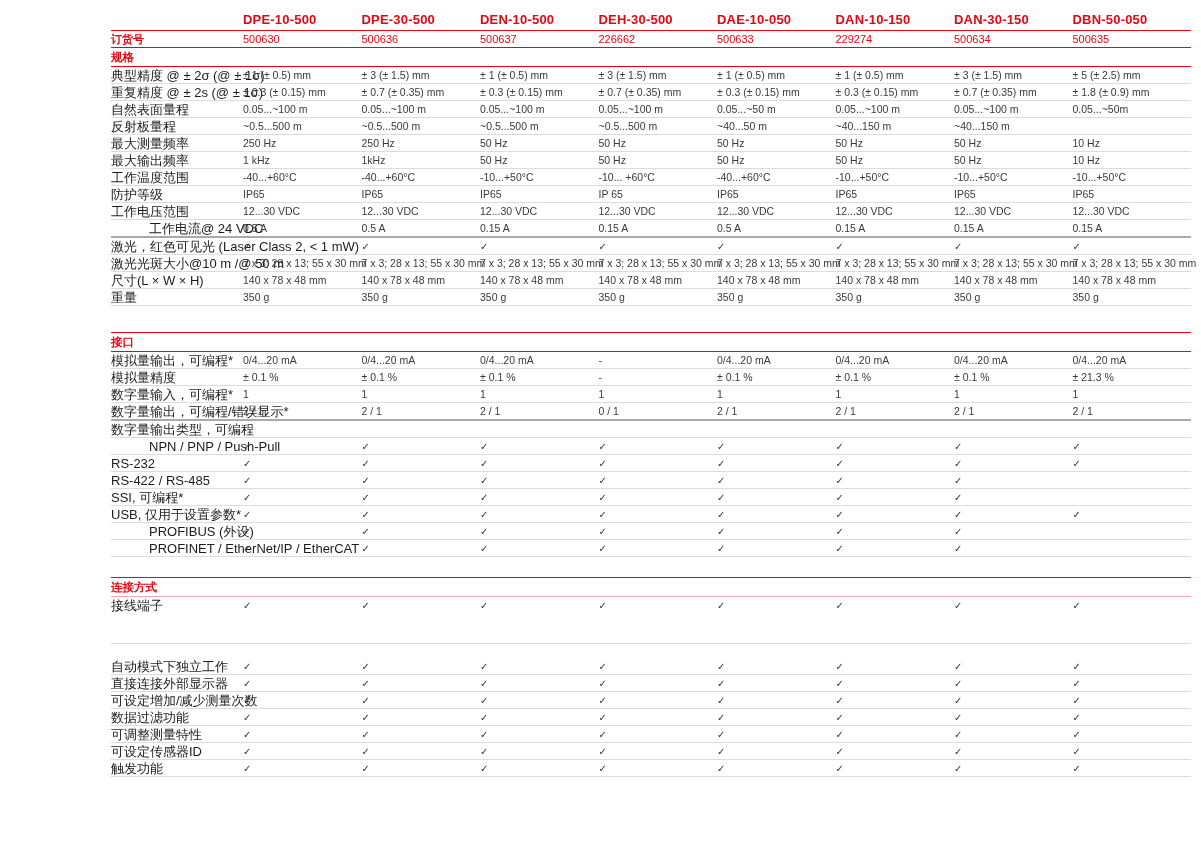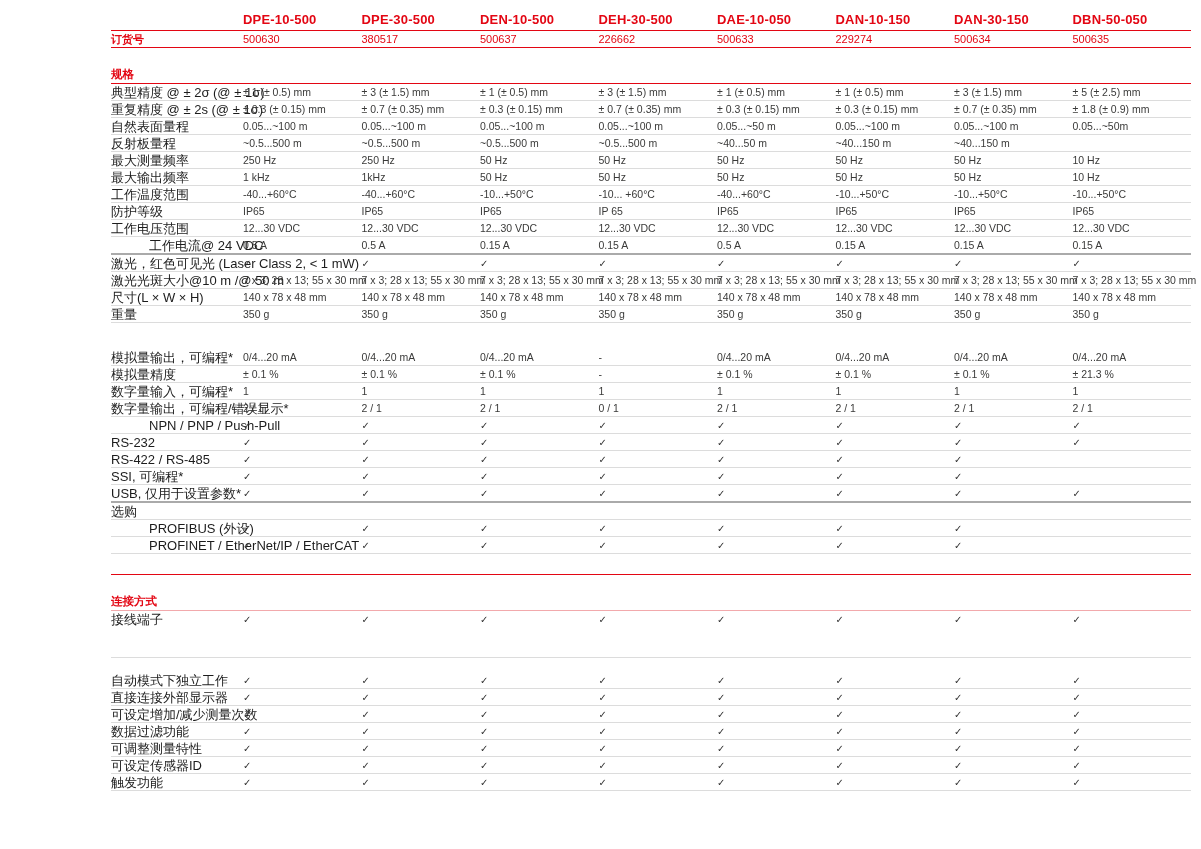--- a/index.html
+++ b/index.html
@@ -28,21 +28,21 @@
     border-top:1.5px solid var(--accent);
     height:16px; line-height:16px;
   }
   .order-label { font-size:11px; font-weight:bold; color:var(--accent); }
   .order-no { font-size:11px; color:var(--accent); }
 
   
   .section { }
   .section-title-row {
     border-top:1.5px solid var(--accent);
-    padding:20px 0 2px 0;
+    padding:3px 0 2px 0;
   }
   .section-title {
     font-size:11.5px; font-weight:bold; color:var(--accent); line-height:13px;
   }
   .section.u-strong .section-title-row { border-bottom:1.5px solid var(--accent); }
   .section.u-light  .section-title-row { border-bottom:1px solid var(--underline-light); }
 
   .rows { border-bottom:1px solid var(--sep); }
   .spec-row { height:16px; }
   .spec-row + .spec-row { border-top:1px solid var(--sep); }
@@ -75,21 +75,21 @@
       <div class="product-name">DEN-10-500</div>
       <div class="product-name">DEH-30-500</div>
       <div class="product-name">DAE-10-050</div>
       <div class="product-name">DAN-10-150</div>
       <div class="product-name">DAN-30-150</div>
       <div class="product-name">DBN-50-050</div>
     </div>
   <div class="grid-row order-row" id="order-row">
     <div class="order-label">订货号</div>
   <div class="order-no">500630</div>
-      <div class="order-no">380517</div>
+      <div class="order-no">500636</div>
       <div class="order-no">500637</div>
       <div class="order-no">226662</div>
       <div class="order-no">500633</div>
       <div class="order-no">229274</div>
       <div class="order-no">500634</div>
       <div class="order-no">500635</div>
     </div>
   <div id="sections">
       <div class="section u-strong ">
         <div class="section-title-row">
@@ -246,20 +246,23 @@
             <div class="cell">350 g</div>
             <div class="cell">350 g</div>
             <div class="cell">350 g</div>
             <div class="cell">350 g</div>
             <div class="cell">350 g</div>
             <div class="cell">350 g</div>
           </div>
         </div>
       </div>
       <div class="section u-strong mt-a">
+        <div class="section-title-row">
+          <div class="section-title">接口</div>
+        </div>
         <div class="rows">
           <div class="grid-row spec-row">
             <div class="row-label">模拟量输出，可编程*</div>
             <div class="cell">0/4...20 mA</div>
             <div class="cell">0/4...20 mA</div>
             <div class="cell">0/4...20 mA</div>
             <div class="cell">-</div>
             <div class="cell">0/4...20 mA</div>
             <div class="cell">0/4...20 mA</div>
             <div class="cell">0/4...20 mA</div>
@@ -291,20 +294,31 @@
             <div class="row-label">数字量输出，可编程/错误显示*</div>
             <div class="cell">2 / 1</div>
             <div class="cell">2 / 1</div>
             <div class="cell">2 / 1</div>
             <div class="cell">0 / 1</div>
             <div class="cell">2 / 1</div>
             <div class="cell">2 / 1</div>
             <div class="cell">2 / 1</div>
             <div class="cell">2 / 1</div>
           </div>
+          <div class="grid-row spec-row heavy-top">
+            <div class="row-label">数字量输出类型，可编程</div>
+            <div class="cell"></div>
+            <div class="cell"></div>
+            <div class="cell"></div>
+            <div class="cell"></div>
+            <div class="cell"></div>
+            <div class="cell"></div>
+            <div class="cell"></div>
+            <div class="cell"></div>
+          </div>
           <div class="grid-row spec-row">
             <div class="row-label indent">NPN / PNP / Push-Pull</div>
             <div class="cell"><span class="check-icon">✓</span></div>
             <div class="cell"><span class="check-icon">✓</span></div>
             <div class="cell"><span class="check-icon">✓</span></div>
             <div class="cell"><span class="check-icon">✓</span></div>
             <div class="cell"><span class="check-icon">✓</span></div>
             <div class="cell"><span class="check-icon">✓</span></div>
             <div class="cell"><span class="check-icon">✓</span></div>
             <div class="cell"><span class="check-icon">✓</span></div>
@@ -345,31 +359,20 @@
           <div class="grid-row spec-row">
             <div class="row-label">USB, 仅用于设置参数*</div>
             <div class="cell"><span class="check-icon">✓</span></div>
             <div class="cell"><span class="check-icon">✓</span></div>
             <div class="cell"><span class="check-icon">✓</span></div>
             <div class="cell"><span class="check-icon">✓</span></div>
             <div class="cell"><span class="check-icon">✓</span></div>
             <div class="cell"><span class="check-icon">✓</span></div>
             <div class="cell"><span class="check-icon">✓</span></div>
             <div class="cell"><span class="check-icon">✓</span></div>
-          </div>
-          <div class="grid-row spec-row heavy-top">
-            <div class="row-label">选购</div>
-            <div class="cell"></div>
-            <div class="cell"></div>
-            <div class="cell"></div>
-            <div class="cell"></div>
-            <div class="cell"></div>
-            <div class="cell"></div>
-            <div class="cell"></div>
-            <div class="cell"></div>
           </div>
           <div class="grid-row spec-row">
             <div class="row-label indent">PROFIBUS (外设)</div>
             <div class="cell"><span class="check-icon">✓</span></div>
             <div class="cell"><span class="check-icon">✓</span></div>
             <div class="cell"><span class="check-icon">✓</span></div>
             <div class="cell"><span class="check-icon">✓</span></div>
             <div class="cell"><span class="check-icon">✓</span></div>
             <div class="cell"><span class="check-icon">✓</span></div>
             <div class="cell"><span class="check-icon">✓</span></div>

